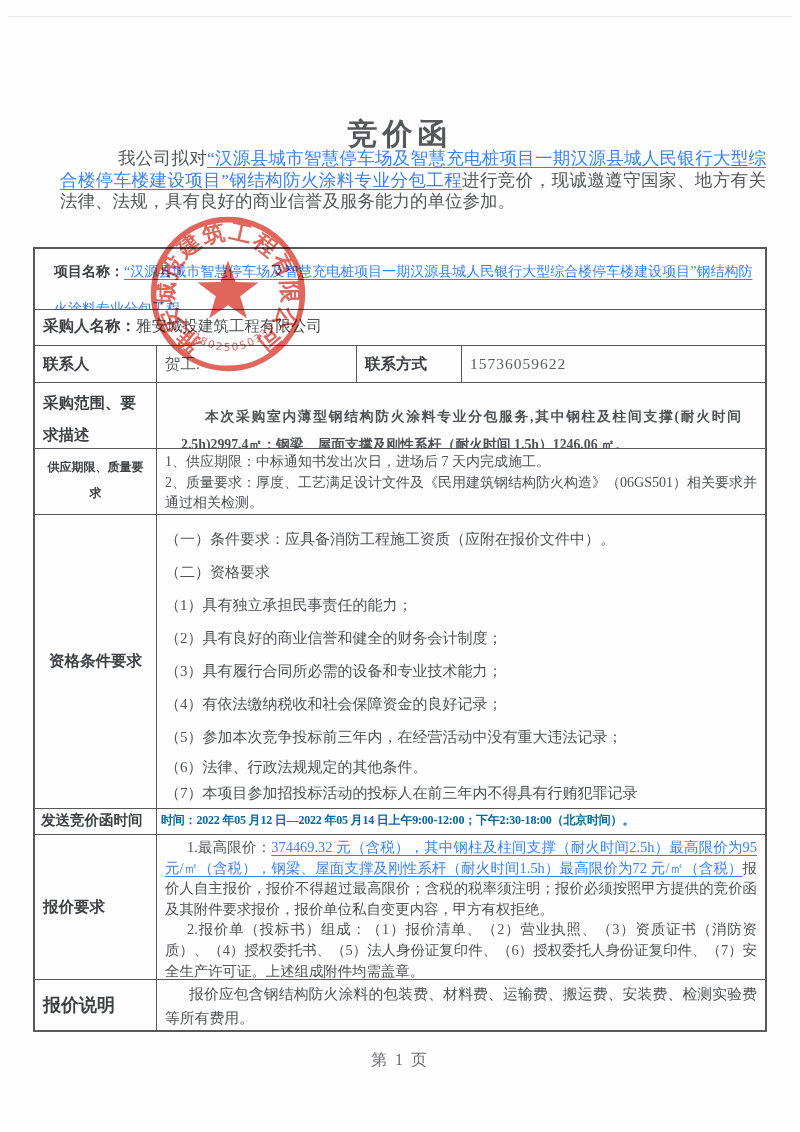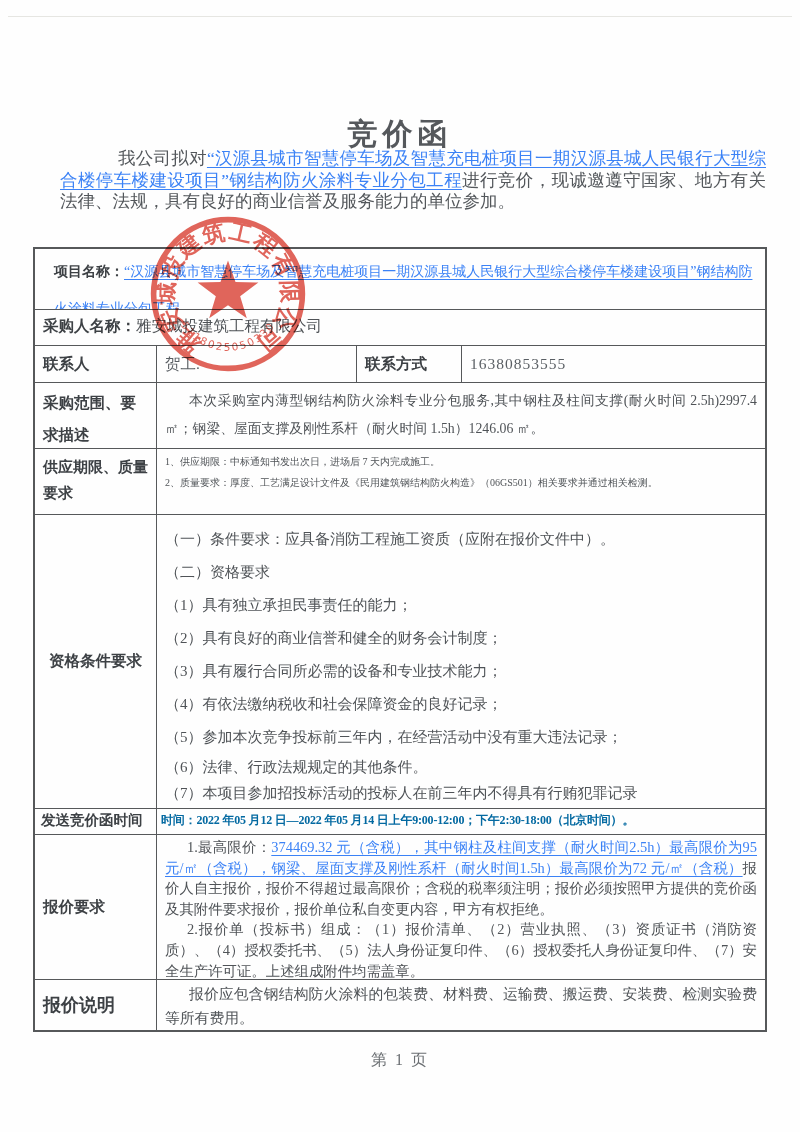--- a/index.html
+++ b/index.html
@@ -42,24 +42,24 @@
   .r-purchaser { height:36px; font-size:15.5px; line-height:28px; }
   .r-contact   { height:37px; font-size:15.5px; }
   .r-contact .tc { line-height:31px; }
   .r-contact .c1 { width:121px; flex:none; }
   .r-contact .c2 { width:200px; flex:none; color:#5a5f64; }
   .r-contact .c3 { width:105px; flex:none;font-family:Liberation Serif, serif; }
   .r-contact .c4 { flex:1; color:#5a5f64; letter-spacing:1px; }
   .r-scope     { height:66px; }
   .r-scope .c-lab { font-size:15.5px; line-height:32px; padding-top:4px; }
   .r-scope .c-val { font-size:13.8px; line-height:28px; padding-top:4px; text-align:justify; }
-  .r-scope .c-val p { margin:0; text-indent:24px; }
+  .r-scope .c-val p { margin:16px; text-indent:24px;font-weight:bold; }
   .r-supply    { height:66px; }
-  .r-supply .c-lab { font-size:15px; line-height:26px; padding-top:5px; text-align:left; }
-  .r-supply .c-val { font-size:10px; line-height:20.5px; padding-top:3px; text-align:justify; }
+  .r-supply .c-lab { font-size:12px; line-height:26px; padding-top:5px; text-align:center; }
+  .r-supply .c-val { font-size:14px; line-height:20.5px; padding-top:3px; text-align:justify; }
   .r-supply p { margin:0; }
   .r-qual      { height:294px; }
   .r-qual .c-lab { display:flex; align-items:center; justify-content:center; font-size:15.5px; }
   .r-qual .c-val { font-size:15px; padding-top:8px; }
   .qline { height:33px; line-height:33px; white-space:nowrap; }
   .qline.tight { height:26px; line-height:26px; }
   .r-time      { height:26px; }
   .r-time .c-lab { font-size:14.5px; line-height:21px; padding:1px 4px 1px 6px; white-space:nowrap; }
   .r-time .c-val { font-size:12px; line-height:21px; padding:1px 4px; font-weight:bold; color:#0369a1; white-space:nowrap; letter-spacing:-0.2px; }
   .r-quote     { height:145px; }
@@ -98,21 +98,21 @@
     </div>
 
     <div class="tr r-purchaser">
       <div class="tc nl c-val"><span class="lbl">采购人名称：</span><span>雅安城投建筑工程有限公司</span></div>
     </div>
 
     <div class="tr r-contact">
       <div class="tc nl c1 lbl">联系人</div>
       <div class="tc c2">贺工.</div>
       <div class="tc c3 lbl">联系方式</div>
-      <div class="tc c4">16380853555</div>
+      <div class="tc c4">15736059622</div>
     </div>
 
     <div class="tr r-scope">
       <div class="tc nl c-lab">采购范围、要求描述</div>
       <div class="tc c-val">
           <p>本次采购室内薄型钢结构防火涂料专业分包服务,其中钢柱及柱间支撑(耐火时间 2.5h)2997.4㎡；钢梁、屋面支撑及刚性系杆（耐火时间 1.5h）1246.06 ㎡。</p>
         </div>
     </div>
 
     <div class="tr r-supply">

